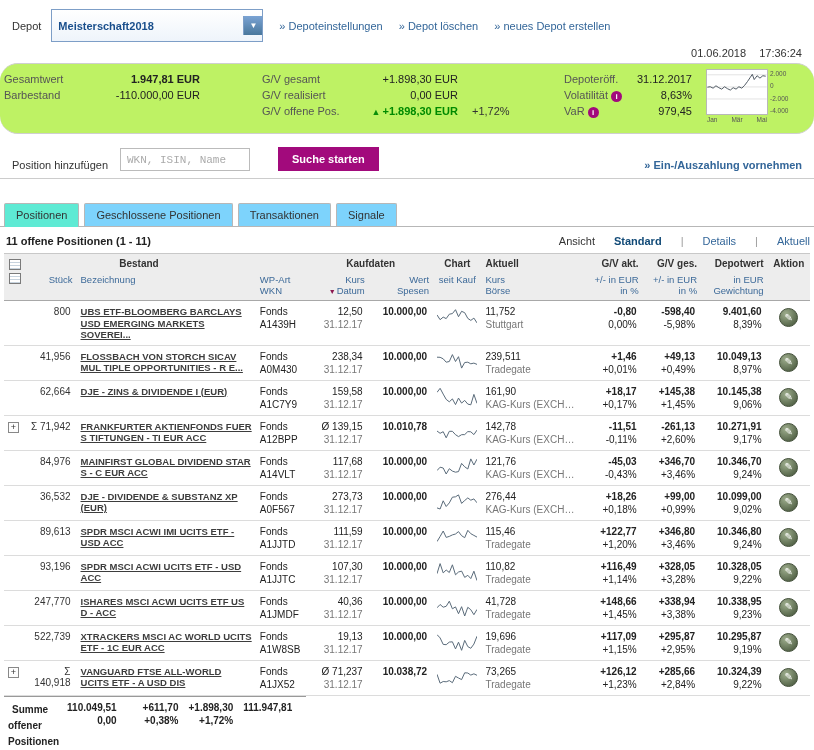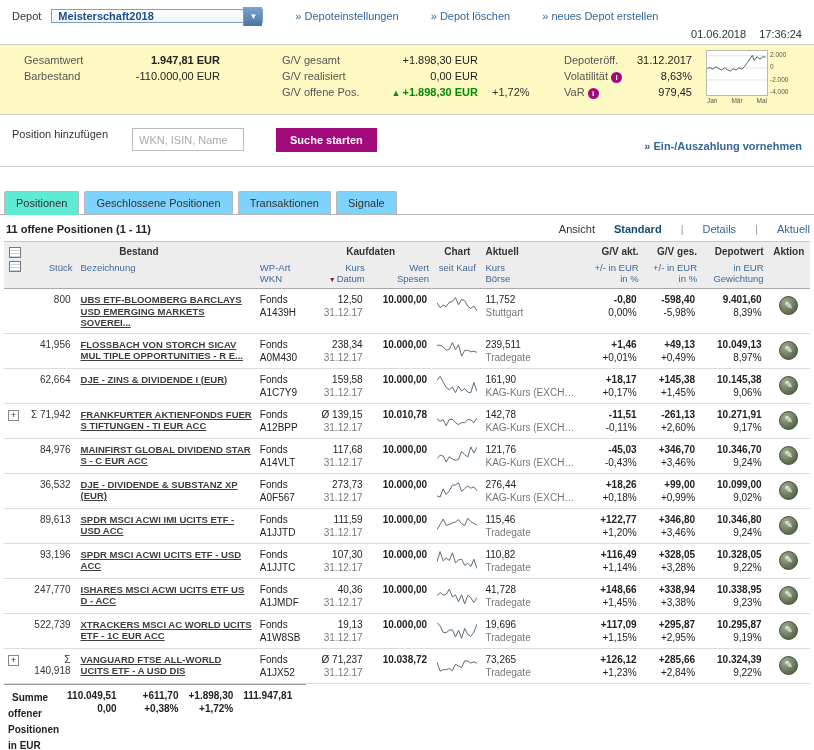--- a/index.html
+++ b/index.html
@@ -8,36 +8,36 @@
     background: #e4e4e4;
     font-family: "Liberation Sans", "DejaVu Sans", sans-serif;
     font-size: 11px; color: #333;
   }
   .page { width: 814px; min-height: 742px; background: #fff; }
 
   
   .topbar { display: flex; align-items: center; padding: 9px 12px 2px 12px; }
   .topbar .lbl { margin-right: 10px; color: #333; }
   .depot-select {
-    width: 212px; height: 14px; border: 1px solid #7d9ec7; background: linear-gradient(#ffffff, #eef4fb);
+    width: 212px; height: 33px; border: 1px solid #7d9ec7; background: linear-gradient(#ffffff, #eef4fb);
     display: flex; align-items: center; justify-content: space-between; cursor: pointer;
   }
   .depot-select .sel-text { padding-left: 6px; color: #1a4f8c; font-weight: bold; }
   .depot-select .sel-btn {
     width: 19px; height: 19px; background: linear-gradient(#7aa3d4, #49779c);
     color: #fff; font-size: 8px; text-align: center; line-height: 19px; border-left: 1px solid #7d9ec7;
   }
-  .toplink { margin-left: 32px; color: #336699; cursor: pointer; text-decoration: none; }
+  .toplink { margin-left: 16px; color: #336699; cursor: pointer; text-decoration: none; }
   .datetime { text-align: right; padding: 3px 12px 4px 0; color: #333; }
   .datetime span { margin-left: 10px; }
 
   
   .summary {
-    background: #fef9c3; border-top: 1px solid #cfcfcf; border-bottom: 1px solid #cfcfcf;
-    display: flex; padding: 7px 12px 6px 24px;
+    background: #bef264; border-top: 1px solid #cfcfcf; border-bottom: 1px solid #cfcfcf;
+    display: flex; padding: 7px 12px 6px 4px; border-radius: 18px;
   }
   .sum-row { display: flex; line-height: 16px; }
   .sl { color: #555; }
   .sv { color: #222; text-align: right; }
   .bold { font-weight: bold; }
   .sum-col1 .sl { width: 78px; }
   .sum-col1 .sv { width: 118px; }
   .sum-col2 { margin-left: 62px; }
   .sum-col2 .sl { width: 94px; }
   .sum-col2 .sv { width: 102px; }
@@ -53,27 +53,27 @@
   .up-arrow { color: #0a8f0a; font-size: 9px; margin-right: 2px; }
   .pos { color: #008a00; }
   .neg { color: #cc0000; }
 
   .perf-chart { position: relative; width: 96px; height: 58px; margin-left: 14px; margin-top: -2px; }
   .perf-chart svg { background: #fff; border: 1px solid #b8b8b8; display: block; }
   .ylab { position: absolute; left: 64px; font-size: 6.5px; color: #555; width: 30px; }
   .xlabs { position: absolute; top: 47px; left: 0; width: 62px; display: flex; justify-content: space-between; font-size: 6.5px; color: #555; padding: 0 1px; }
 
   
-  .searchrow { display: flex; align-items: flex-start; padding: 13px 12px 14px 12px; border-bottom: 1px solid #ccc; gap: 12px; }
+  .searchrow { display: flex; align-items: flex-end; padding: 13px 12px 7px 12px; border-bottom: 1px solid #ccc; }
   .searchrow .lbl { margin-right: 12px; }
-  .search-input { width: 112px; height: 23px; border: 1px solid #bbb; padding: 0 6px; font-size: 11px; color: #333; font-family: Liberation Sans, sans-serif; }
+  .search-input { width: 130px; height: 23px; border: 1px solid #bbb; padding: 0 6px; font-size: 11px; color: #333; font-family: Liberation Mono, monospace; }
   .search-input::placeholder { color: #aaa; }
   .btn-magenta {
     background: #a20a7c; color: #fff; font-weight: bold; border: none; cursor: pointer;
-    padding: 6px 14px; font-size: 11px; font-family: inherit; margin-left: 20px;
+    padding: 6px 14px; font-size: 11px; font-family: inherit; margin-left: 28px;
   }
   .payout-link { margin-left: auto; align-self: flex-end; color: #336699; font-weight: bold; cursor: pointer; }
 
   
   .tabs { margin-top: 24px; padding-left: 4px; border-bottom: 1px solid #b7b7b7; }
   .tab {
     display: inline-block; padding: 5px 11px 5px 11px; border: 1px solid #b7b7b7; border-bottom: none;
     background: #7dd3fc; color: #333; cursor: pointer; margin-right: 2px; border-radius: 2px 2px 0 0;
     position: relative;
   }

